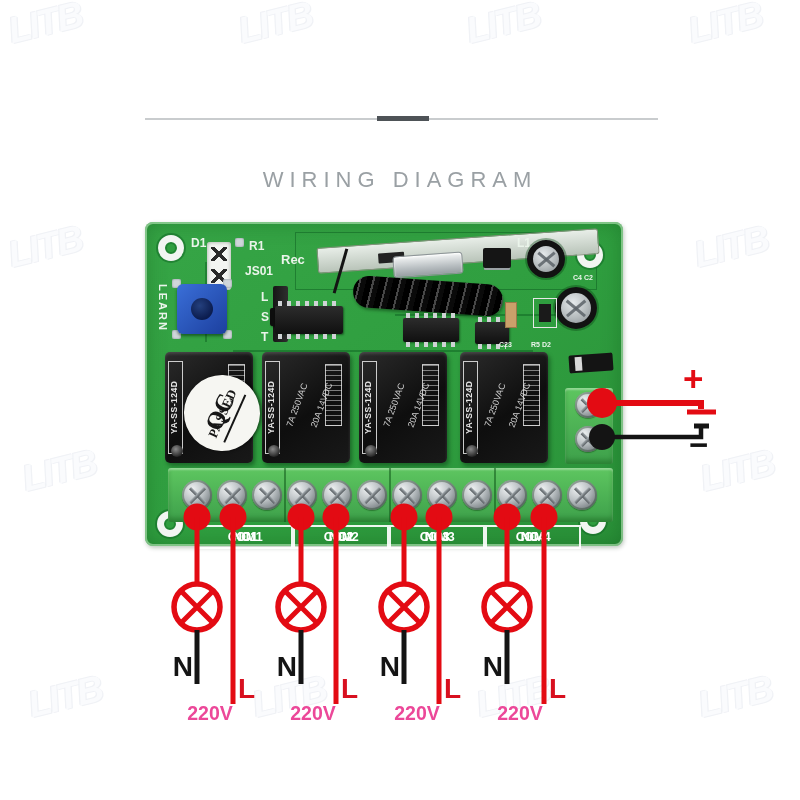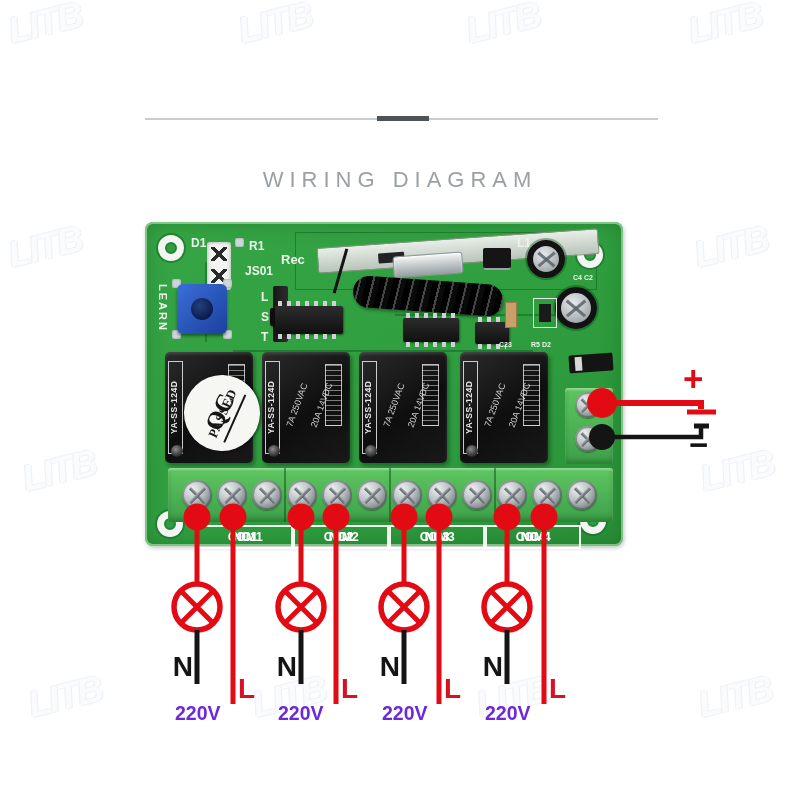--- a/index.html
+++ b/index.html
@@ -100,21 +100,21 @@
           display:flex;align-items:center;justify-content:center;gap:4px;
           color:#fff;font-weight:bold;font-size:12.5px;letter-spacing:-0.4px;white-space:nowrap;}
   .dcblock{left:420px;top:166px;width:48px;height:76px;border-radius:3px;
           background:linear-gradient(#5ec660,#3da04a);
           box-shadow:inset 0 2px 2px rgba(255,255,255,0.35),inset 0 -4px 5px rgba(0,60,0,0.3);}
   
   .overlay{position:absolute;left:0;top:0;z-index:6;pointer-events:none;}
   .wlabel{position:absolute;z-index:7;font-weight:bold;white-space:nowrap;}
   .n-label{font-size:28px;color:#141414;text-align:right;}
   .l-label{font-size:28px;color:#d8101f;}
-  .v-label{font-size:19.5px;color:#6d28d9;}
+  .v-label{font-size:19.5px;color:#ec4899;text-align:center;}
   .plus-label{font-size:35px;color:#e30b13;}
   .minus-label{font-size:33px;color:#141414;}
   .input-label{font-size:21px;color:#d8101f;text-align:center;}
 </style>
 </head>
 <body>
 
 <div class="page">
 
   <span class="wm" style="left:8px;top:2px">LITB</span>

